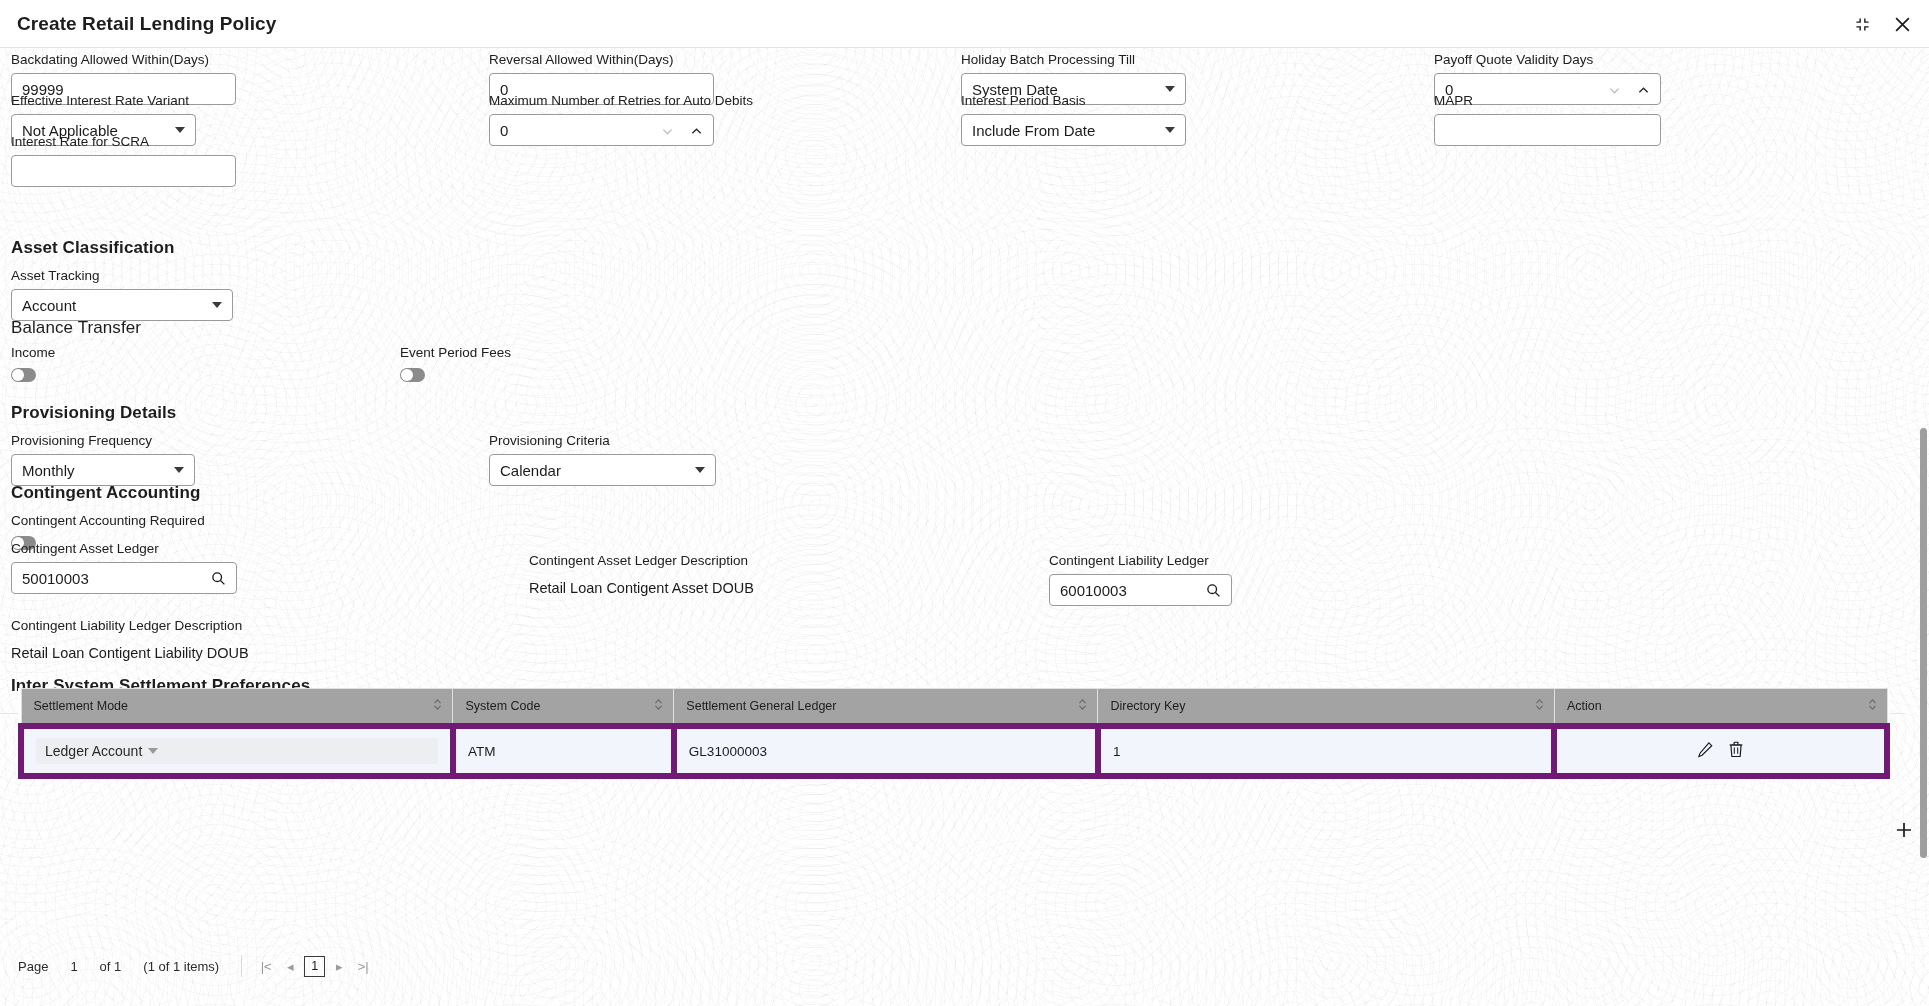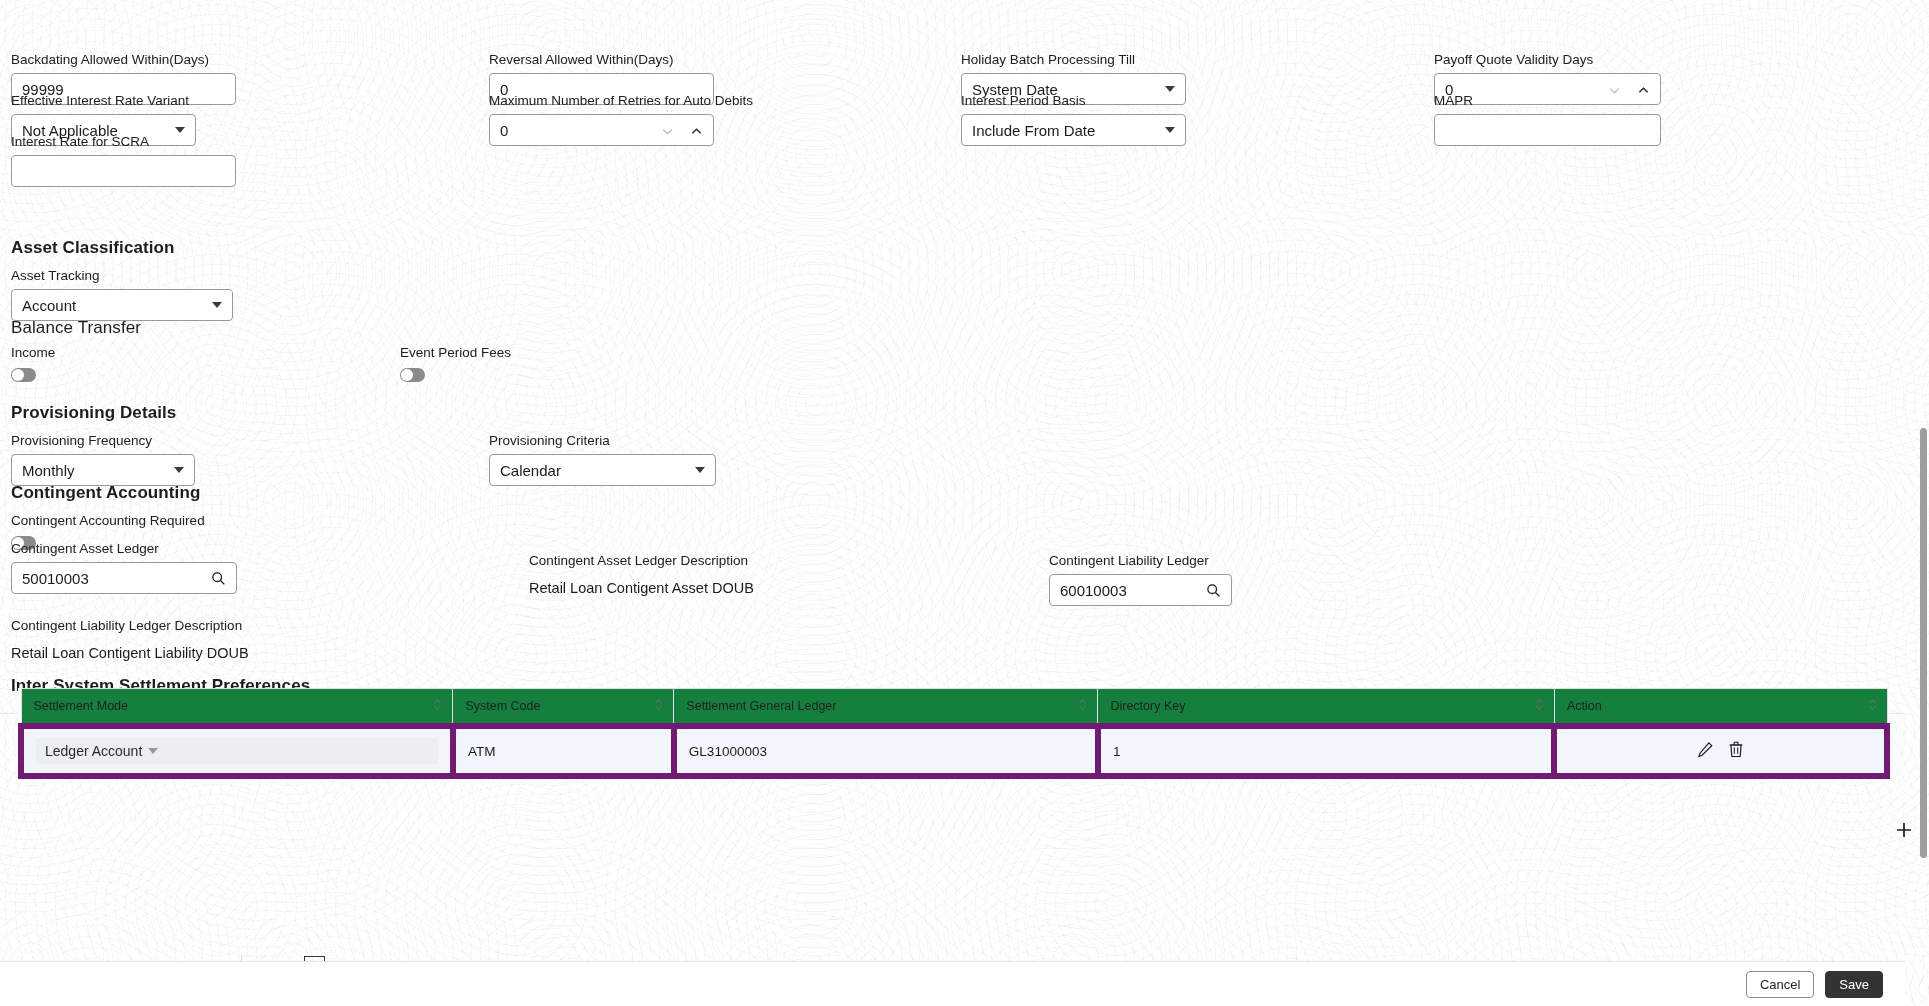--- a/index.html
+++ b/index.html
@@ -79,21 +79,21 @@
 
   
   .tblwrap { position: absolute; left: 18px; top: 900px; }
   .addrow {
     position: absolute; right: 12px; top: 817px; width: 26px; height: 26px;
     display: flex; align-items: center; justify-content: center; cursor: pointer;
   }
   table.grid { border-collapse: collapse; width: 1872px; background: #fff; }
   table.grid th {
     font-size: 12.5px; font-weight: normal; color: #1d1d1d; text-align: left;
-    padding: 10px 12px; border: 1px solid #e0e0e0; background: #15803d;
+    padding: 10px 12px; border: 1px solid #e0e0e0; background: #a3a3a3;
     height: 33px; position: relative; white-space: nowrap;
   }
   table.grid th .sorter { position: absolute; right: 10px; top: 50%; transform: translateY(-50%); }
   table.grid td {
     font-size: 13.5px; color: #1b1b1b; padding: 9px 12px;
     border: 6px solid #701a75; background: #f2f5fc; height: 40px;
   }
   .rowselect {
     background: #eceef1; border: none; border-radius: 3px; height: 26px;
     display: flex; align-items: center; padding: 0 9px;
@@ -138,20 +138,40 @@
   }
   .divider { position: absolute; left: 0; width: 1905px; height: 1px; background: #e6e6e6; }
 </style>
 </head>
 <body>
 
 <div class="watermark"></div>
 
 <div class="page">
 
+  <div class="titlebar">
+    <h1>Create Retail Lending Policy</h1>
+    <div class="win-ctrls">
+      <div class="ic-btn">
+        <svg width="15" height="15" viewBox="0 0 16 16">
+          <g stroke="#1b1b1b" stroke-width="1.5" fill="none">
+            <path d="M1.5 5.5 L5.5 5.5 L5.5 1.5"></path>
+            <path d="M14.5 5.5 L10.5 5.5 L10.5 1.5"></path>
+            <path d="M1.5 10.5 L5.5 10.5 L5.5 14.5"></path>
+            <path d="M14.5 10.5 L10.5 10.5 L10.5 14.5"></path>
+          </g>
+        </svg>
+      </div>
+      <div class="ic-btn">
+        <svg width="17" height="17" viewBox="0 0 16 16">
+          <path d="M2 2 L14 14 M14 2 L2 14" stroke="#1b1b1b" stroke-width="1.6" fill="none"></path>
+        </svg>
+      </div>
+    </div>
+  </div>
 
   <div class="form">
 
     <div class="fld" style="left:11px; top:3px; width:225px;">
       <div class="lbl">Backdating Allowed Within(Days)</div>
       <div class="ctl" style="width:225px;">
         <span class="val">99999</span>
       </div>
     </div>
     <div class="fld" style="left:11px; top:44px; width:225px;">
@@ -414,19 +434,15 @@
     <span class="seg">(1 of 1 items)</span>
     <span class="pg-nav">
       <span class="pg-btn">|&lt;</span>
       <span class="pg-btn">◂</span>
       <span class="pg-cur">1</span>
       <span class="pg-btn">▸</span>
       <span class="pg-btn">&gt;|</span>
     </span>
   </div>
 
-  <div class="footer">
-    <div class="btn secondary">Cancel</div>
-    <div class="btn primary">Save</div>
-  </div>
 
   <div class="scrollbar"></div>
 </div>
 
 </body></html>

